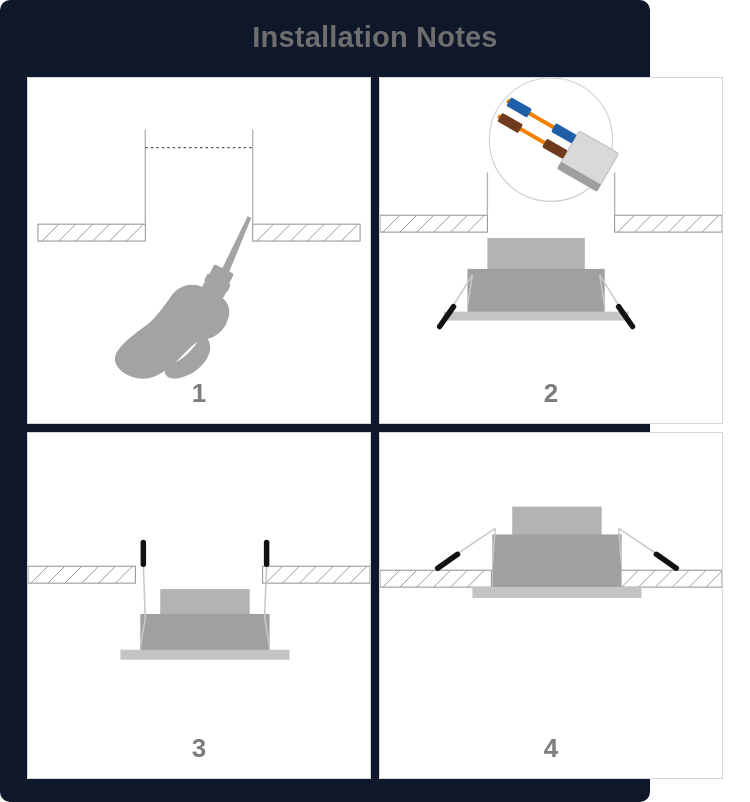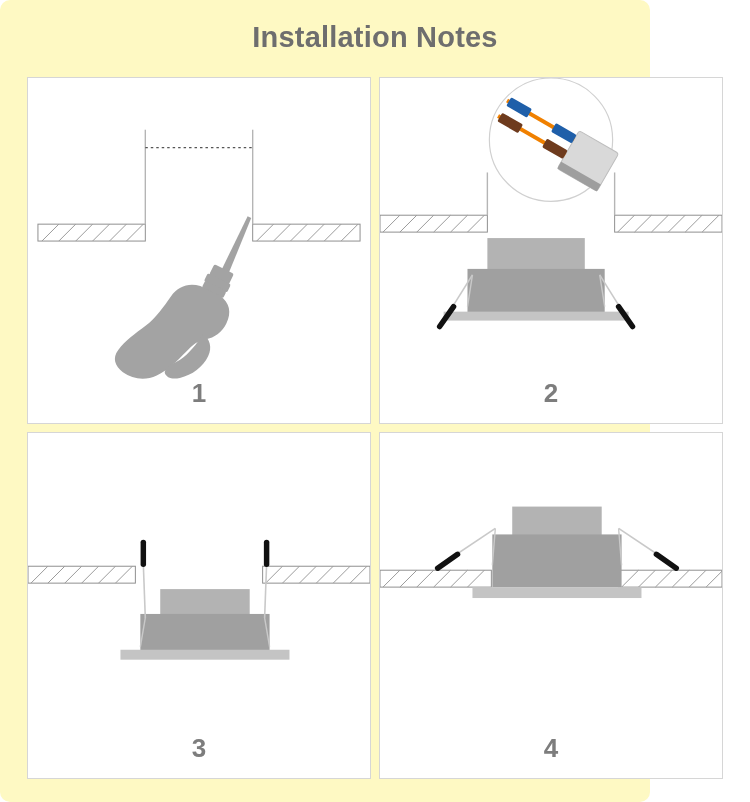--- a/index.html
+++ b/index.html
@@ -11,21 +11,21 @@
     width: 750px;
     height: 802px;
     font-family: "Liberation Sans", sans-serif;
     color: #7a7a7a;
     overflow: hidden;
   }
   .page {
     position: relative;
     width: 650px;
     height: 802px;
-    background: #fef9c3;
+    background: #0f172a;
     border-radius: 10px;
   }
   .page-title {
     position: absolute;
     top: 21px;
     left: 0;
     width: 750px;
     text-align: center;
     font-size: 29px;
     font-weight: bold;

